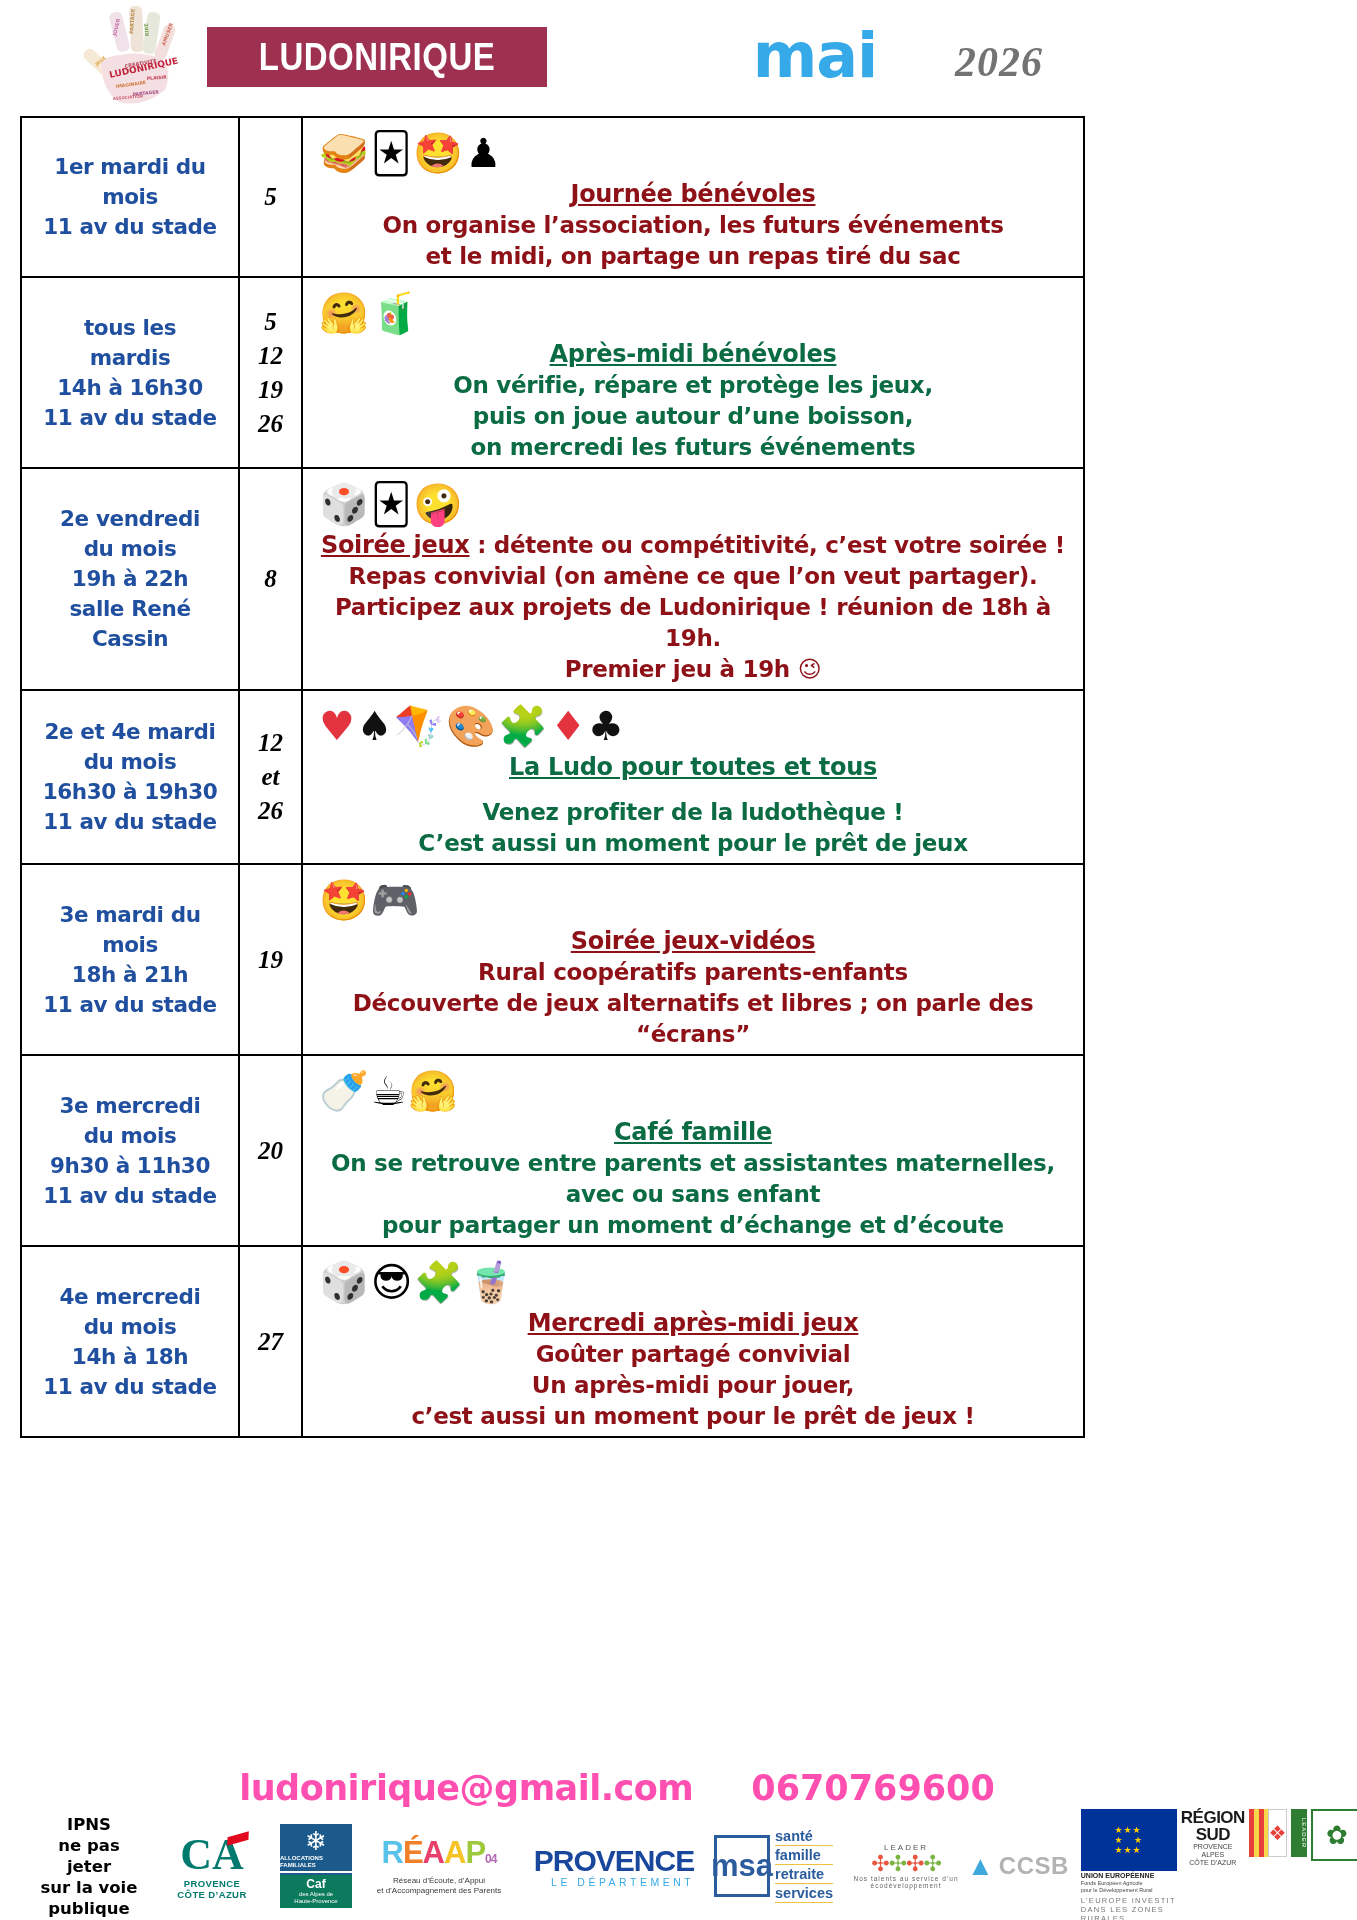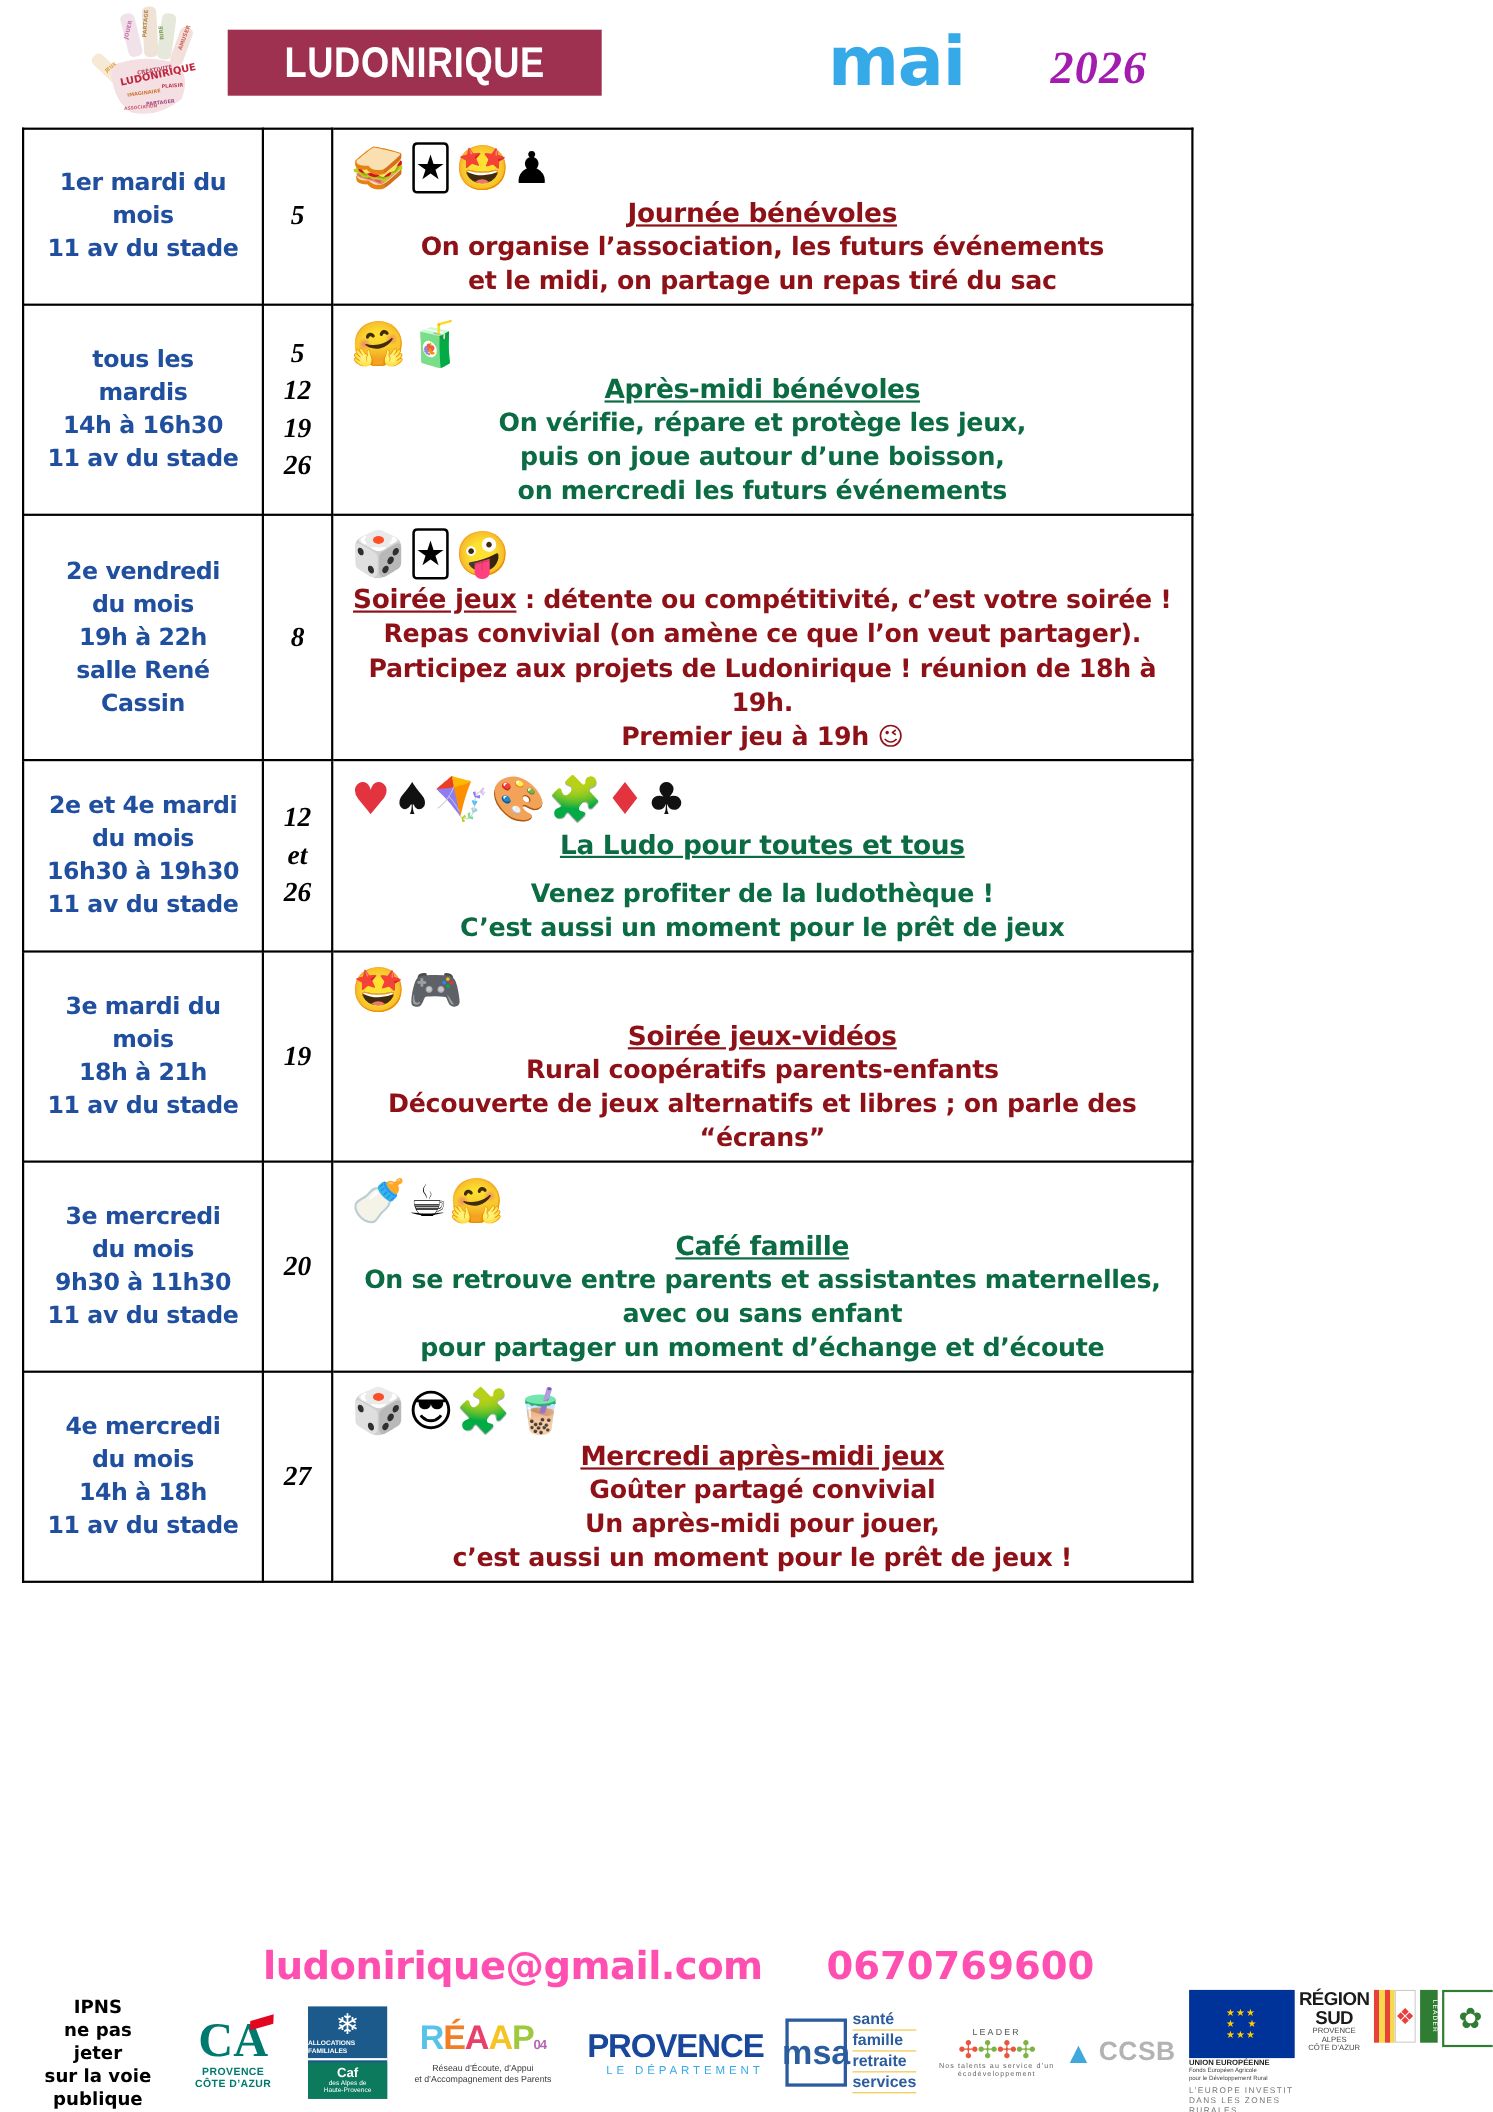--- a/index.html
+++ b/index.html
@@ -60,21 +60,21 @@
     font-size: 62px;
     font-weight: bold;
     font-family: "DejaVu Sans", sans-serif;
     letter-spacing: -1px;
     line-height: 68px;
   }
   .year {
     position: absolute;
     left: 955px;
     top: 38px;
-    color: #a21caf;
+    color: #737373;
     font-size: 42px;
     font-weight: bold;
     font-style: italic;
     font-family: "Liberation Serif", serif;
     letter-spacing: 1px;
   }
 
   
   .cal-table {
     position: absolute;

